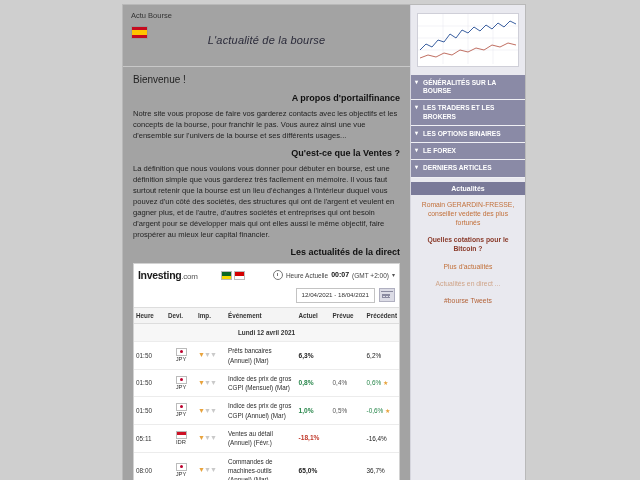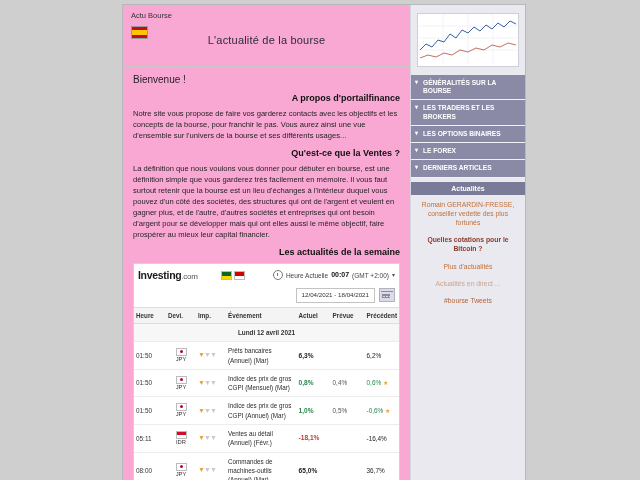--- a/index.html
+++ b/index.html
@@ -21,38 +21,39 @@
     top: 4px;
     width: 402px;
     height: 476px;
     background: #ffffff;
     border: 1px solid #b9b9b9;
     overflow: hidden;
     display: flex;
   }
   .col-main {
     width: 288px;
-    background: #f9a8d4;
+    background: #a3a3a3;
     position: relative;
   }
   .col-side {
     width: 114px;
     background: #e9e9ef;
     border-left: 1px solid #d6d6de;
   }
 
   
   .site-label {
     font-size: 7.5px;
     color: #333;
     padding: 6px 0 2px 8px;
   }
   .banner {
     height: 40px;
     position: relative;
+    font-style: italic;
   }
   .flag {
     position: absolute;
     left: 8px;
     top: 4px;
     width: 15px;
     height: 11px;
     background: linear-gradient(to bottom, #c60b1e 0 28%, #ffc400 28% 72%, #c60b1e 72% 100%);
     border: 1px solid #999;
   }
@@ -284,21 +285,21 @@
         <div class="banner-title">L'actualité de la bourse</div>
       </div>
       <div class="hr"></div>
 
       <div class="content">
         <div class="welcome">Bienvenue !</div>
         <h2>A propos d'portailfinance</h2>
         <p>Notre site vous propose de faire vos garderez contacts avec les objectifs et les concepts de la bourse, pour franchir le pas. Vous aurez ainsi une vue d'ensemble sur l'univers de la bourse et ses différents usages...</p>
         <h2>Qu'est-ce que la Ventes ?</h2>
         <p>La définition que nous voulons vous donner pour débuter en bourse, est une définition simple que vous garderez très facilement en mémoire. Il vous faut surtout retenir que la bourse est un lieu d'échanges à l'intérieur duquel vous pouvez d'un côté des sociétés, des structures qui ont de l'argent et veulent en gagner plus, et de l'autre, d'autres sociétés et entreprises qui ont besoin d'argent pour se développer mais qui ont elles aussi le même objectif, faire prospérer au mieux leur capital financier.</p>
-        <h2>Les actualités de la semaine</h2>
+        <h2>Les actualités de la direct</h2>
 
         <div class="widget">
           <div class="widget-top">
             <span class="logo-investing"><span>Investing</span><span class="dotcom">.com</span></span>
             <span class="logo-flags">
               <span class="mini-flag f1"></span>
               <span class="mini-flag f2"></span>
             </span>
             <span class="clockbox">
               <span class="clock-icon"></span>

